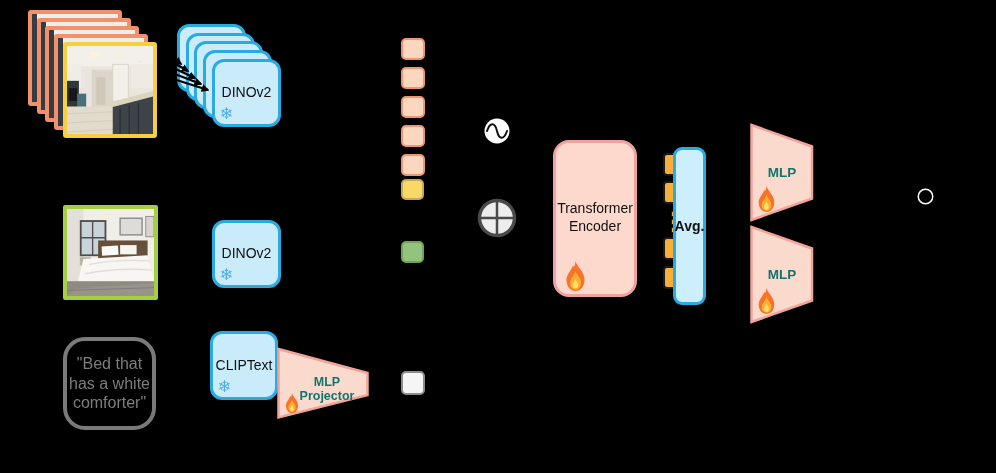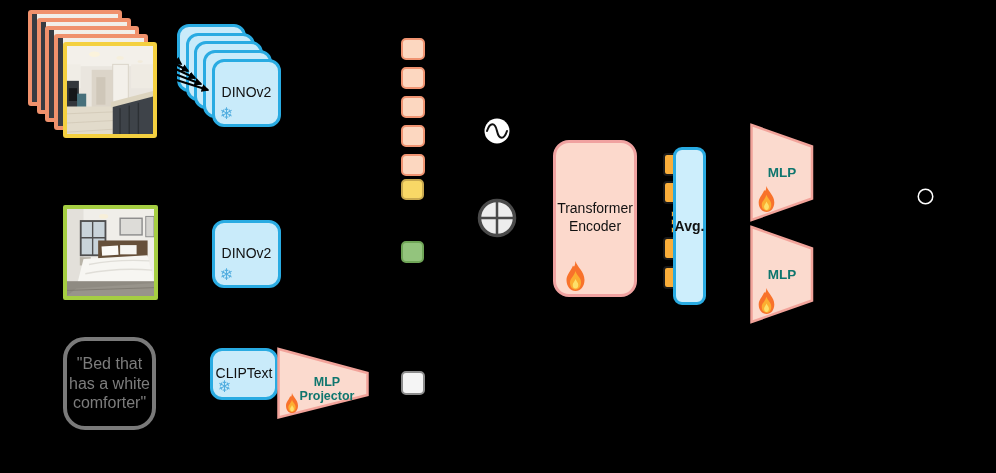--- a/index.html
+++ b/index.html
@@ -167,21 +167,21 @@
     <div class="bluebox-label">DINOv2</div>
     <div class="snow">❄</div>
   </div>
 
   <div class="abs promptbox" style="left:63px;top:337px;width:93px;height:93px;">
     <div>"Bed that</div>
     <div>has a white</div>
     <div>comforter"</div>
   </div>
 
-  <div class="abs bluebox" style="left:210px;top:348px;width:68px;height:52px;">
+  <div class="abs bluebox" style="left:210px;top:331px;width:68px;height:69px;">
     <div class="bluebox-label" style="font-size:14px;">CLIPText</div>
     <div class="snow">❄</div>
   </div>
 
   <svg class="abs" style="left:277px;top:347px;" width="92" height="73" viewBox="0 0 92 73">
     <polygon points="1.5,2 90.5,26 90.5,48 1.5,70.5" fill="#FBDACE" stroke="#F2A39A" stroke-width="2.5"></polygon>
   </svg>
   <div class="abs shape-label" style="left:279px;top:375px;width:88px;font-size:12.5px;padding-left:8px;">MLP Projector</div>
   <svg class="abs" style="left:284px;top:393px;" width="16" height="20" viewBox="0 0 24 30">
       <use href="#flame"></use>

